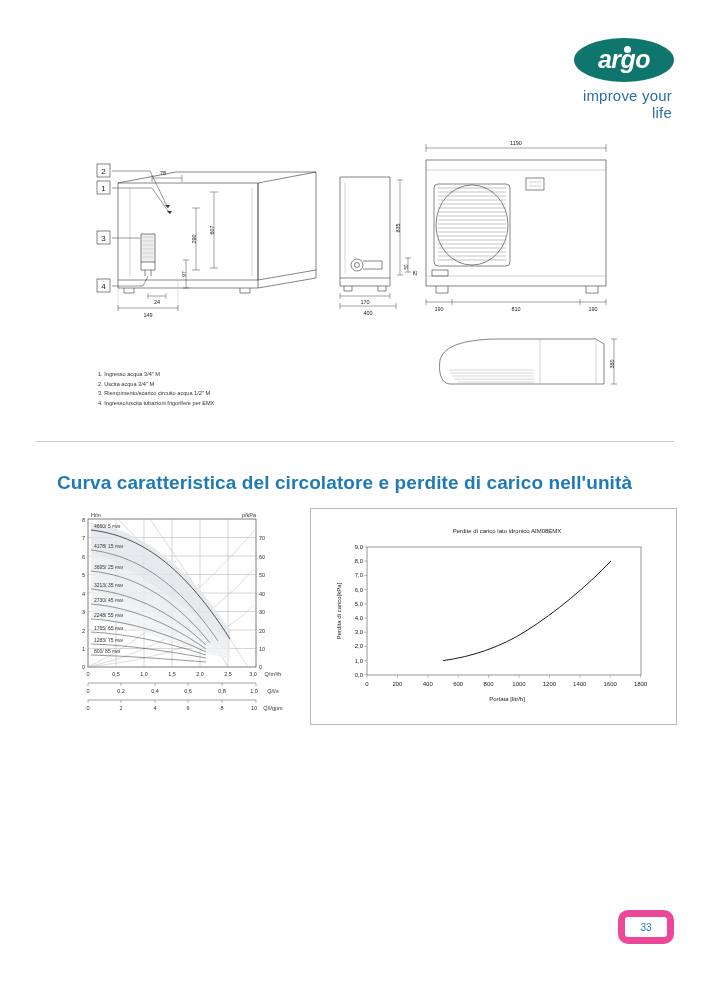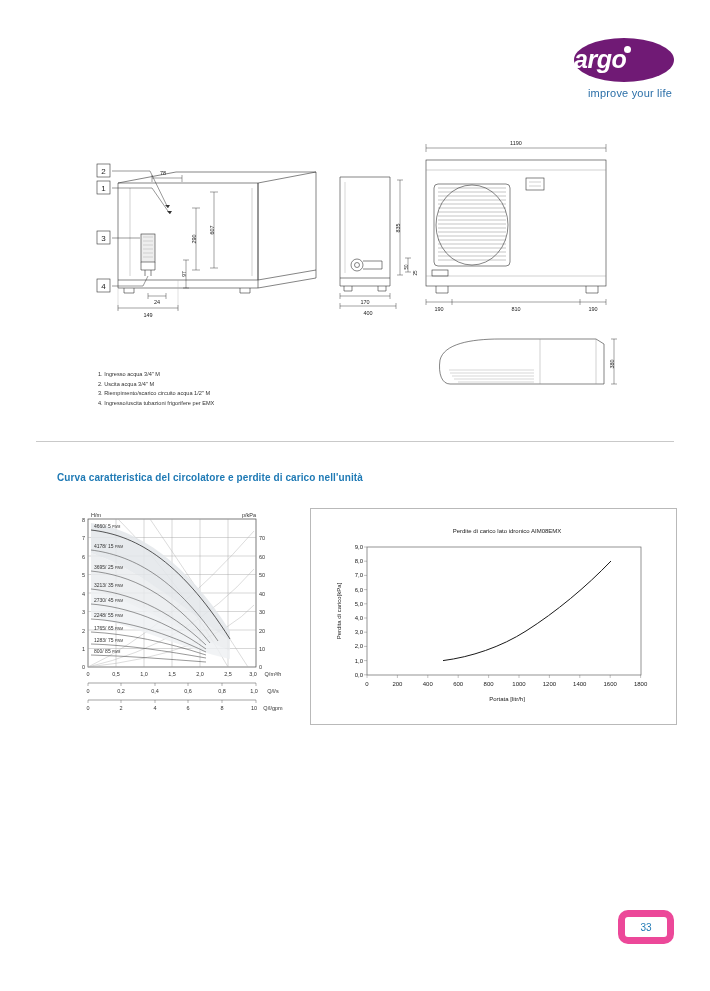--- a/index.html
+++ b/index.html
@@ -25,25 +25,26 @@
     position: absolute;
     right: 36px;
     top: 38px;
     width: 110px;
     text-align: center;
   }
   .logo-oval {
     width: 100px;
     height: 44px;
     border-radius: 50%;
-    background: #701a75;
+    background: #0f766e;
     margin: 0 0 0 auto;
     position: relative;
     display: flex;
     align-items: center;
+    justify-content: center;
   }
   .logo-oval span {
     color: #ffffff;
     font-size: 25px;
     font-style: italic;
     font-weight: bold;
     letter-spacing: -0.5px;
     line-height: 1;
     margin-top: -2px;
   }
@@ -51,21 +52,21 @@
     position: absolute;
     width: 7px;
     height: 7px;
     border-radius: 50%;
     background: #ffffff;
     top: 8px;
     left: 50px;
   }
   .logo-tag {
     margin-top: 5px;
-    font-size: 11px;
+    font-size: 15px;
     color: #2b6fa8;
     letter-spacing: 0.2px;
     text-align: right;
     padding-right: 2px;
   }
 
   
   .drawings {
     position: absolute;
     left: 0;
@@ -93,21 +94,21 @@
     width: 638px;
     height: 1px;
     background: #c9c9c9;
   }
 
   
   .section-title {
     position: absolute;
     left: 57px;
     top: 472px;
-    font-size: 10px;
+    font-size: 19px;
     color: #1f7ab5;
     font-weight: bold;
     letter-spacing: 0.1px;
   }
 
   
   .chart-left {
     position: absolute;
     left: 57px;
     top: 508px;

